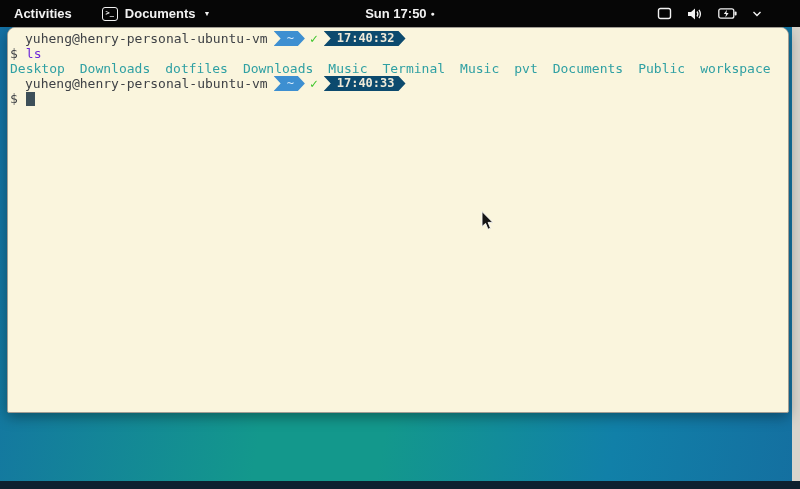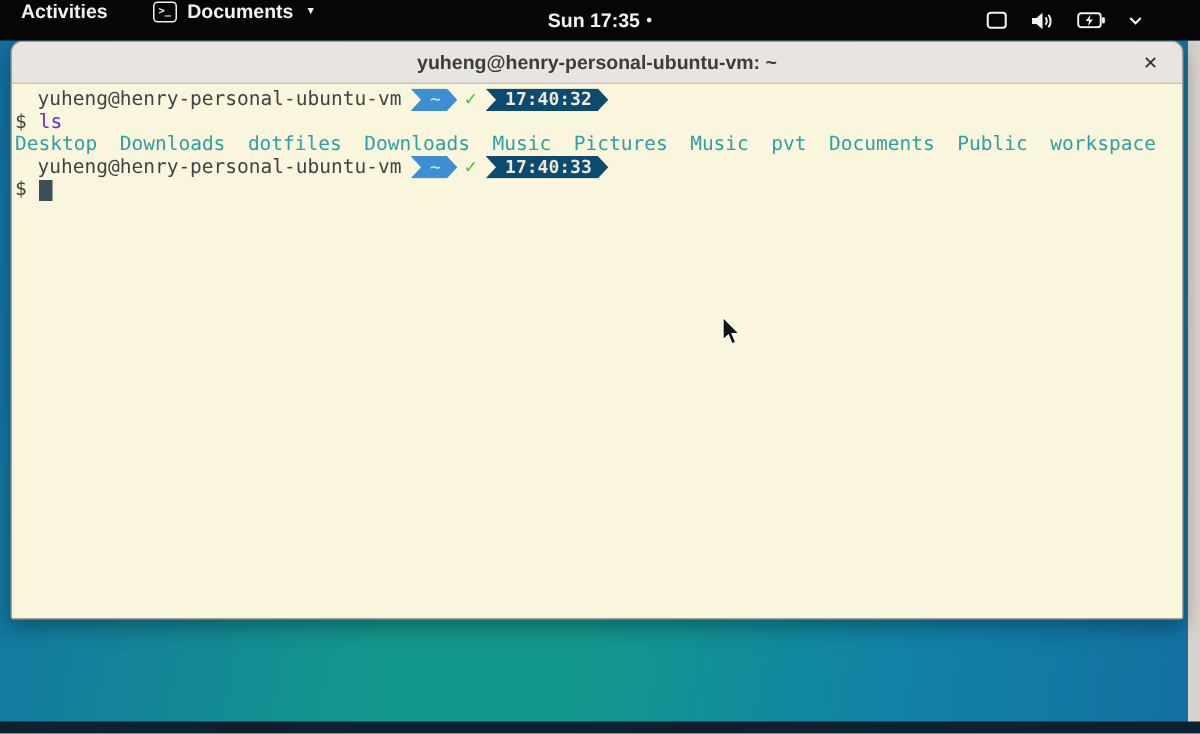--- a/index.html
+++ b/index.html
@@ -3,21 +3,21 @@
 <meta charset="utf-8">
 <style>
   * { margin:0; padding:0; box-sizing:border-box; }
   html,body { width:800px; height:489px; overflow:hidden; }
   body { font-family:"Liberation Sans", sans-serif; position:relative;
          background:linear-gradient(100deg,#1470a5 0%,#13988c 38%,#13988c 52%,#1180a8 78%,#146fa0 100%); }
 
   
   .topbar { position:absolute; left:0; top:0; width:800px; height:27px;
             background:#060606; color:#f2f2f2; z-index:30; font-size:13px; }
-  .tb-left { position:absolute; left:10px; top:0; height:27px; display:flex; align-items:flex-start; gap:26px; }
+  .tb-left { position:absolute; left:10px; top:0; height:27px; display:flex; align-items:center; gap:26px; }
   .tb-activities { padding:0 4px; font-weight:600; cursor:default; }
   .tb-appmenu { display:flex; align-items:center; gap:7px; font-weight:600; }
   .term-icon { width:16px; height:14px; border:1.5px solid #f2f2f2; border-radius:3px;
                display:flex; align-items:center; justify-content:center;
                font-family:"DejaVu Sans Mono", monospace; font-size:7px; font-weight:700; line-height:1; }
   .tb-chevron { font-size:7px; line-height:1; margin-left:1px; }
   .tb-center { position:absolute; left:50%; top:0; transform:translateX(-50%);
                height:27px; display:flex; align-items:center; font-weight:600; }
   .notif-dot { font-size:7px; margin-left:4px; line-height:1; }
   .tb-right { position:absolute; right:38px; top:0; height:27px; display:flex; align-items:center; gap:15px; }
@@ -66,21 +66,21 @@
 <div class="topbar">
   <div class="tb-left">
     <div class="tb-activities">Activities</div>
     <div class="tb-appmenu">
       <span class="term-icon">&gt;_</span>
       <span>Documents</span>
       <span class="tb-chevron">▼</span>
     </div>
   </div>
   <div class="tb-center">
-    <span>Sun 17:35</span>
+    <span>Sun 17:50</span>
     <span class="notif-dot">●</span>
   </div>
   <div class="tb-right">
     <span>
       <svg width="15" height="13" viewBox="0 0 15 13">
         <rect x="1.5" y="1.5" width="12" height="10" rx="2" fill="none" stroke="#f2f2f2" stroke-width="1.4"></rect>
       </svg>
     </span>
     <span>
       <svg width="16" height="14" viewBox="0 0 16 14">
@@ -101,24 +101,20 @@
         <path d="M1.5 1 L5 4.5 L8.5 1" fill="none" stroke="#f2f2f2" stroke-width="1.4"></path>
       </svg>
     </span>
   </div>
 </div>
 
 <div class="right-strip"></div>
 <div class="bottom-strip"></div>
 
 <div class="window">
-  <div class="titlebar">
-    <span class="title-text">yuheng@henry-personal-ubuntu-vm: ~</span>
-    <span class="close-btn">✕</span>
-  </div>
 
   <div class="termbody">
 
     <div class="tline promptline">
       <span class="userhost">yuheng@henry-personal-ubuntu-vm</span>
       <span class="seg seg-blue">
         <span>~</span>
       </span>
       <span class="check">✓</span>
       <span class="seg seg-dark">
@@ -130,21 +126,21 @@
       <span class="dollar">$</span>
       <span class="cmd">ls</span>
     </div>
 
     <div class="tline dirline">
       <span>Desktop</span>
       <span>Downloads</span>
       <span>dotfiles</span>
       <span>Downloads</span>
       <span>Music</span>
-      <span>Pictures</span>
+      <span>Terminal</span>
       <span>Music</span>
       <span>pvt</span>
       <span>Documents</span>
       <span>Public</span>
       <span>workspace</span>
     </div>
 
     <div class="tline promptline">
       <span class="userhost">yuheng@henry-personal-ubuntu-vm</span>
       <span class="seg seg-blue">

